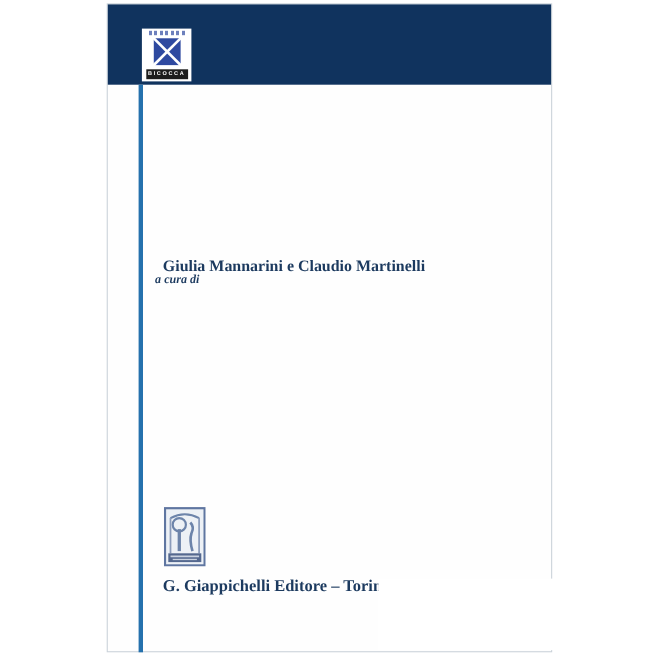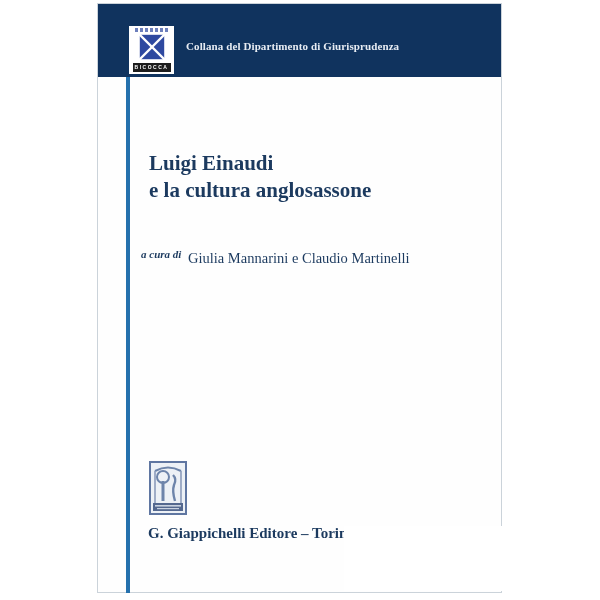--- a/index.html
+++ b/index.html
@@ -46,22 +46,22 @@
   .title-block{
     position:absolute;left:51px;top:146px;
     color:var(--title-navy,#1c3a5f);font-weight:bold;font-size:21px;line-height:27px;
     white-space:nowrap;
   }
   .curated{
     position:absolute;left:43px;top:229px;
     color:var(--title-navy,#1c3a5f);font-style:italic;font-weight:bold;font-size:11px;margin-top:15px;
   }
   .editors{
-    position:absolute;left:50px;top:246px;
-    color:var(--title-navy,#1c3a5f);font-weight:normal;font-size:14.5px;white-space:nowrap;margin-left:40px;
+    position:absolute;left:50px;top:230px;
+    color:var(--title-navy,#1c3a5f);font-weight:bold;font-size:14.5px;white-space:nowrap;
   }
   .emblem{position:absolute;left:51px;top:457px;width:38px;height:54px;}
   .publisher{
     position:absolute;left:50px;top:521px;
     color:var(--title-navy,#1c3a5f);font-weight:bold;font-size:15px;white-space:nowrap;
   }
   
   .wm-patch{
     position:absolute;left:344px;top:526px;width:176px;height:65px;background:#ffffff;
   }
@@ -99,30 +99,25 @@
         <div class="bicocca-microtext"></div>
         <svg class="bicocca-x" viewBox="0 0 28 28">
           <rect x="1" y="1" width="26" height="26" fill="#2e49a0"></rect>
           <line x1="1" y1="1" x2="27" y2="27" stroke="#ffffff" stroke-width="2.4"></line>
           <line x1="27" y1="1" x2="1" y2="27" stroke="#ffffff" stroke-width="2.4"></line>
           <rect x="1" y="1" width="26" height="26" fill="none" stroke="#ffffff" stroke-width="1.6"></rect>
         </svg>
         <div class="bicocca-barcode">BICOCCA</div>
       </div>
       <div class="header-text">
-        <div>Collana del Dipartimento di Giurisprudenza</div>
       </div>
     </div>
 
     <div class="vline"></div>
 
-    <div class="title-block">
-      <div>Luigi Einaudi</div>
-      <div>e la cultura anglosassone</div>
-    </div>
 
     <div class="curated">a cura di</div>
     <div class="editors">Giulia Mannarini e Claudio Martinelli</div>
 
     <svg class="emblem" viewBox="0 0 38 54">
       <rect x="1" y="1" width="36" height="52" fill="#edf1f6" stroke="#5f76a1" stroke-width="2"></rect>
       <path d="M6 10 Q19 3 32 10" fill="none" stroke="#6d84aa" stroke-width="2"></path>
       <circle cx="14" cy="16" r="6" fill="none" stroke="#6d84aa" stroke-width="2"></circle>
       <rect x="12.5" y="20" width="3" height="20" fill="#6d84aa"></rect>
       <path d="M24 14 q4 4 1 10 q-2 6 1 16" fill="none" stroke="#6d84aa" stroke-width="2.4"></path>

